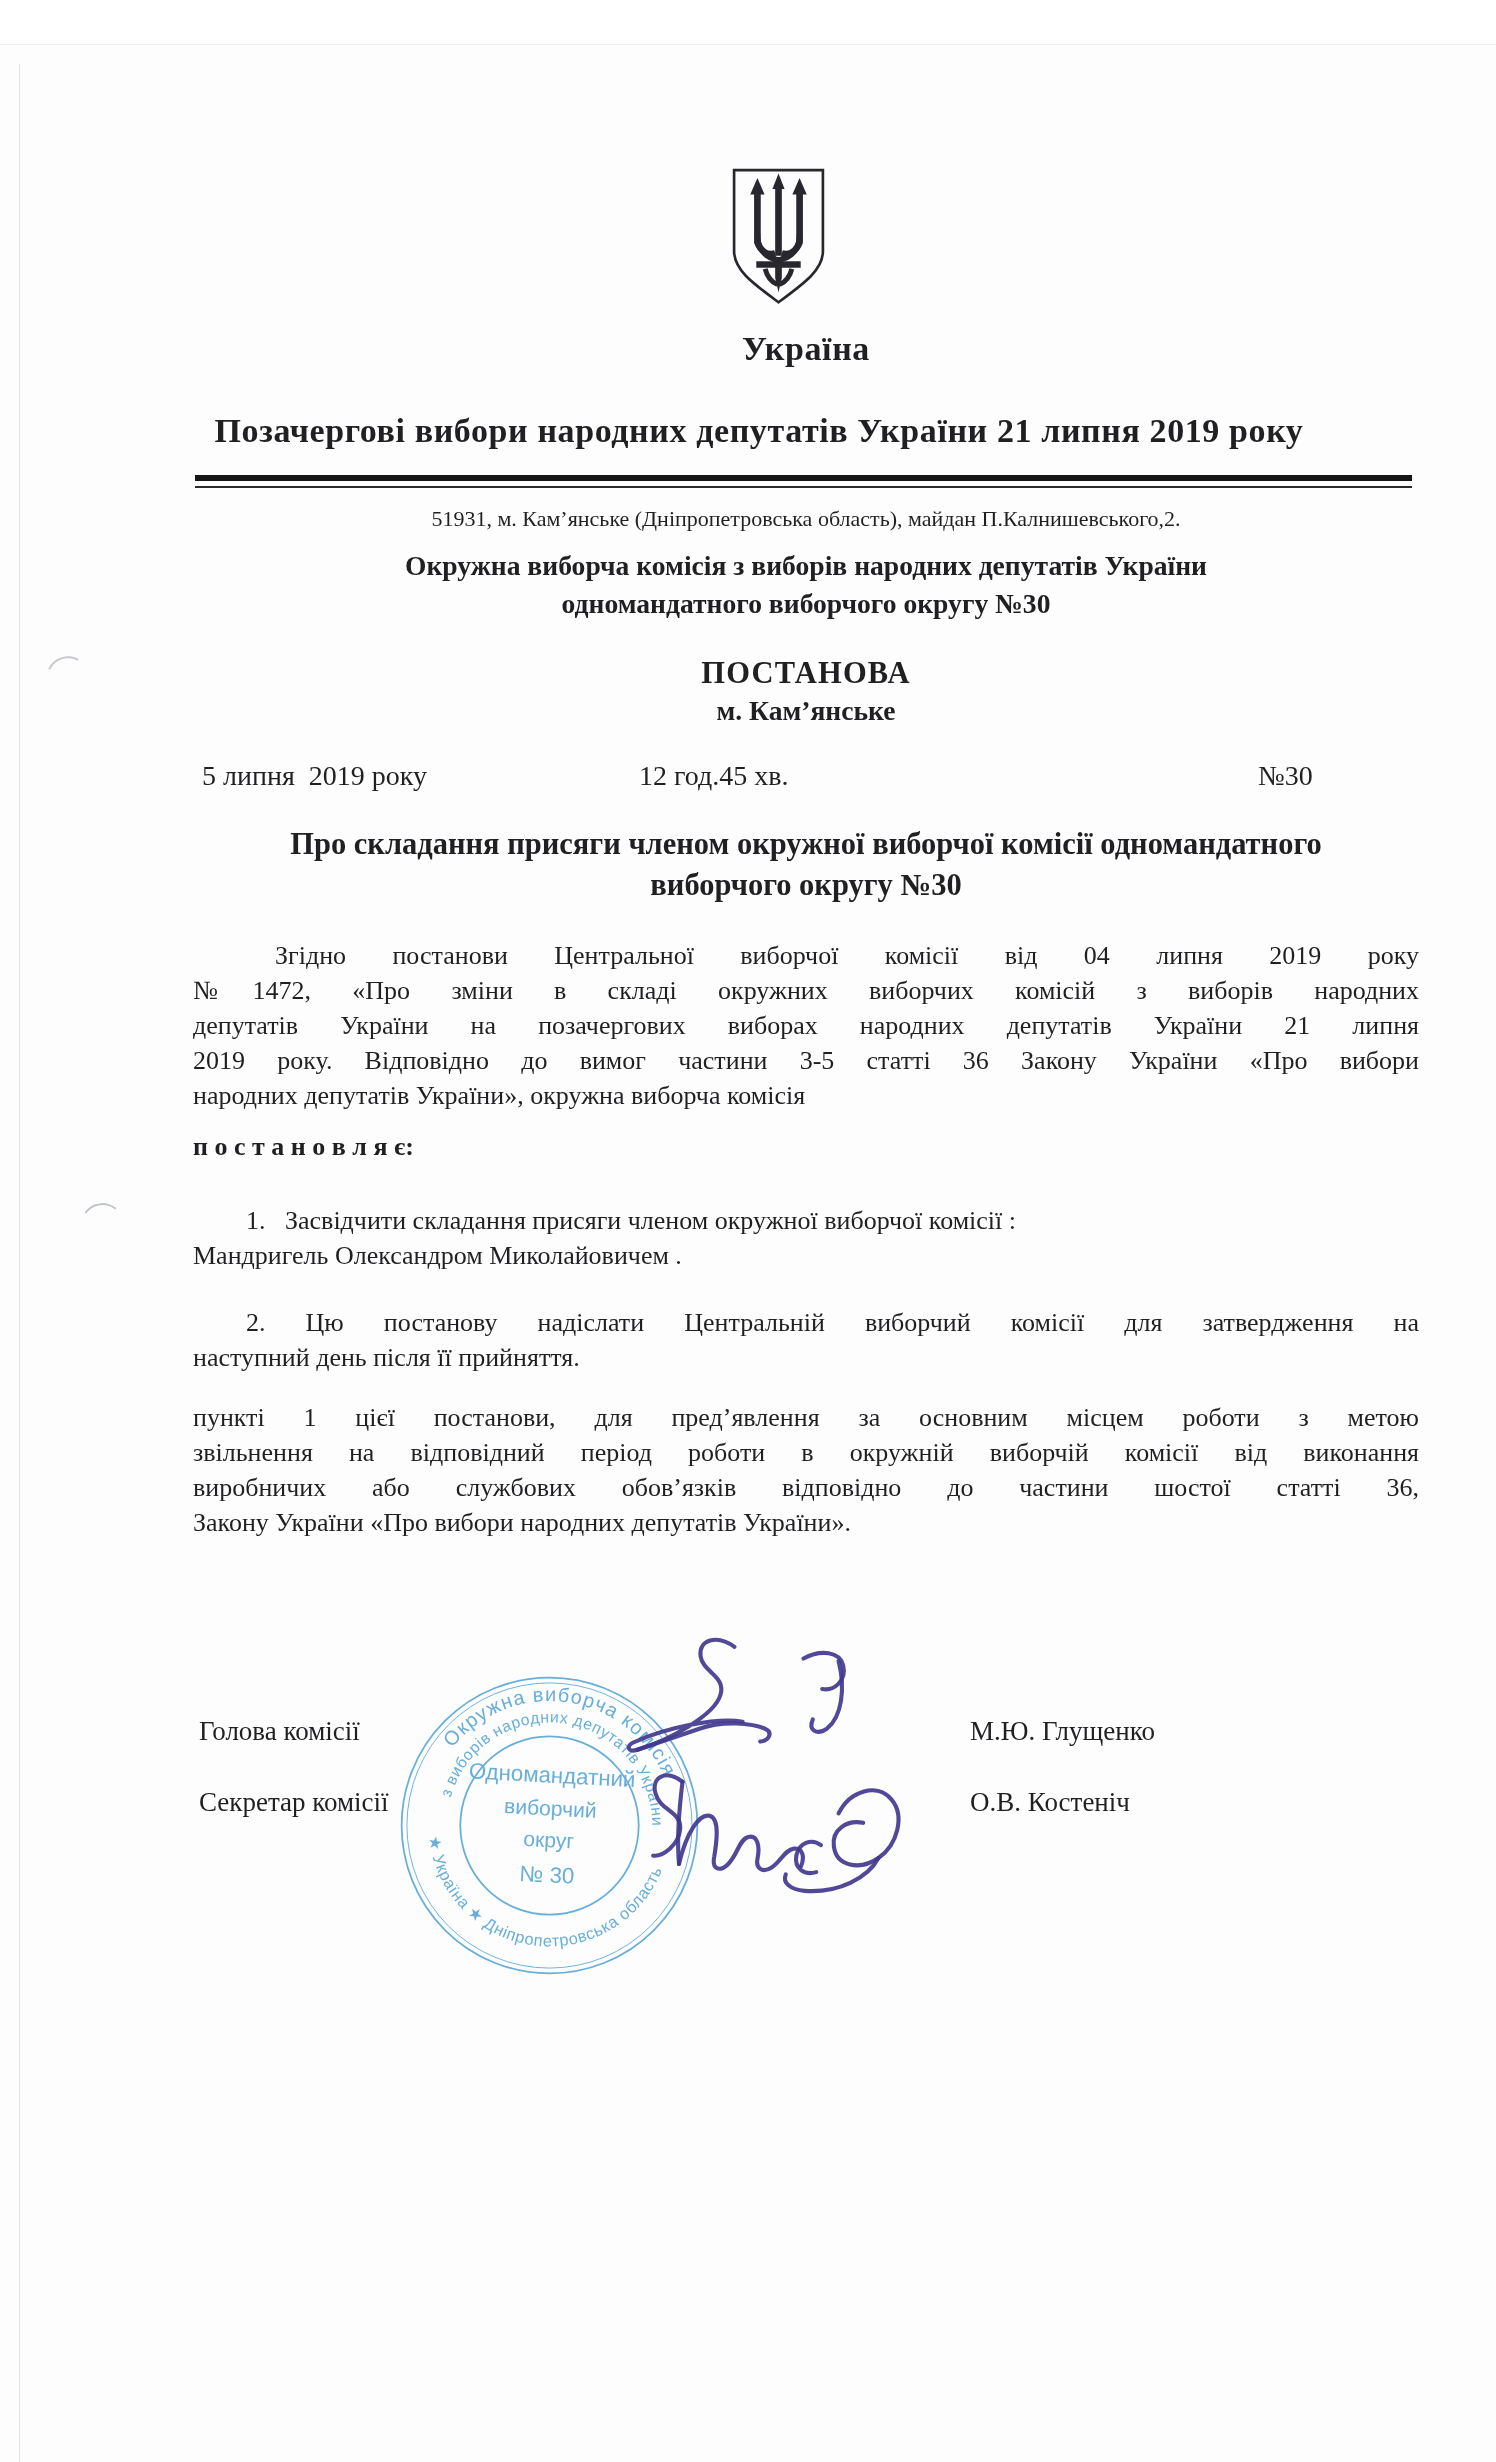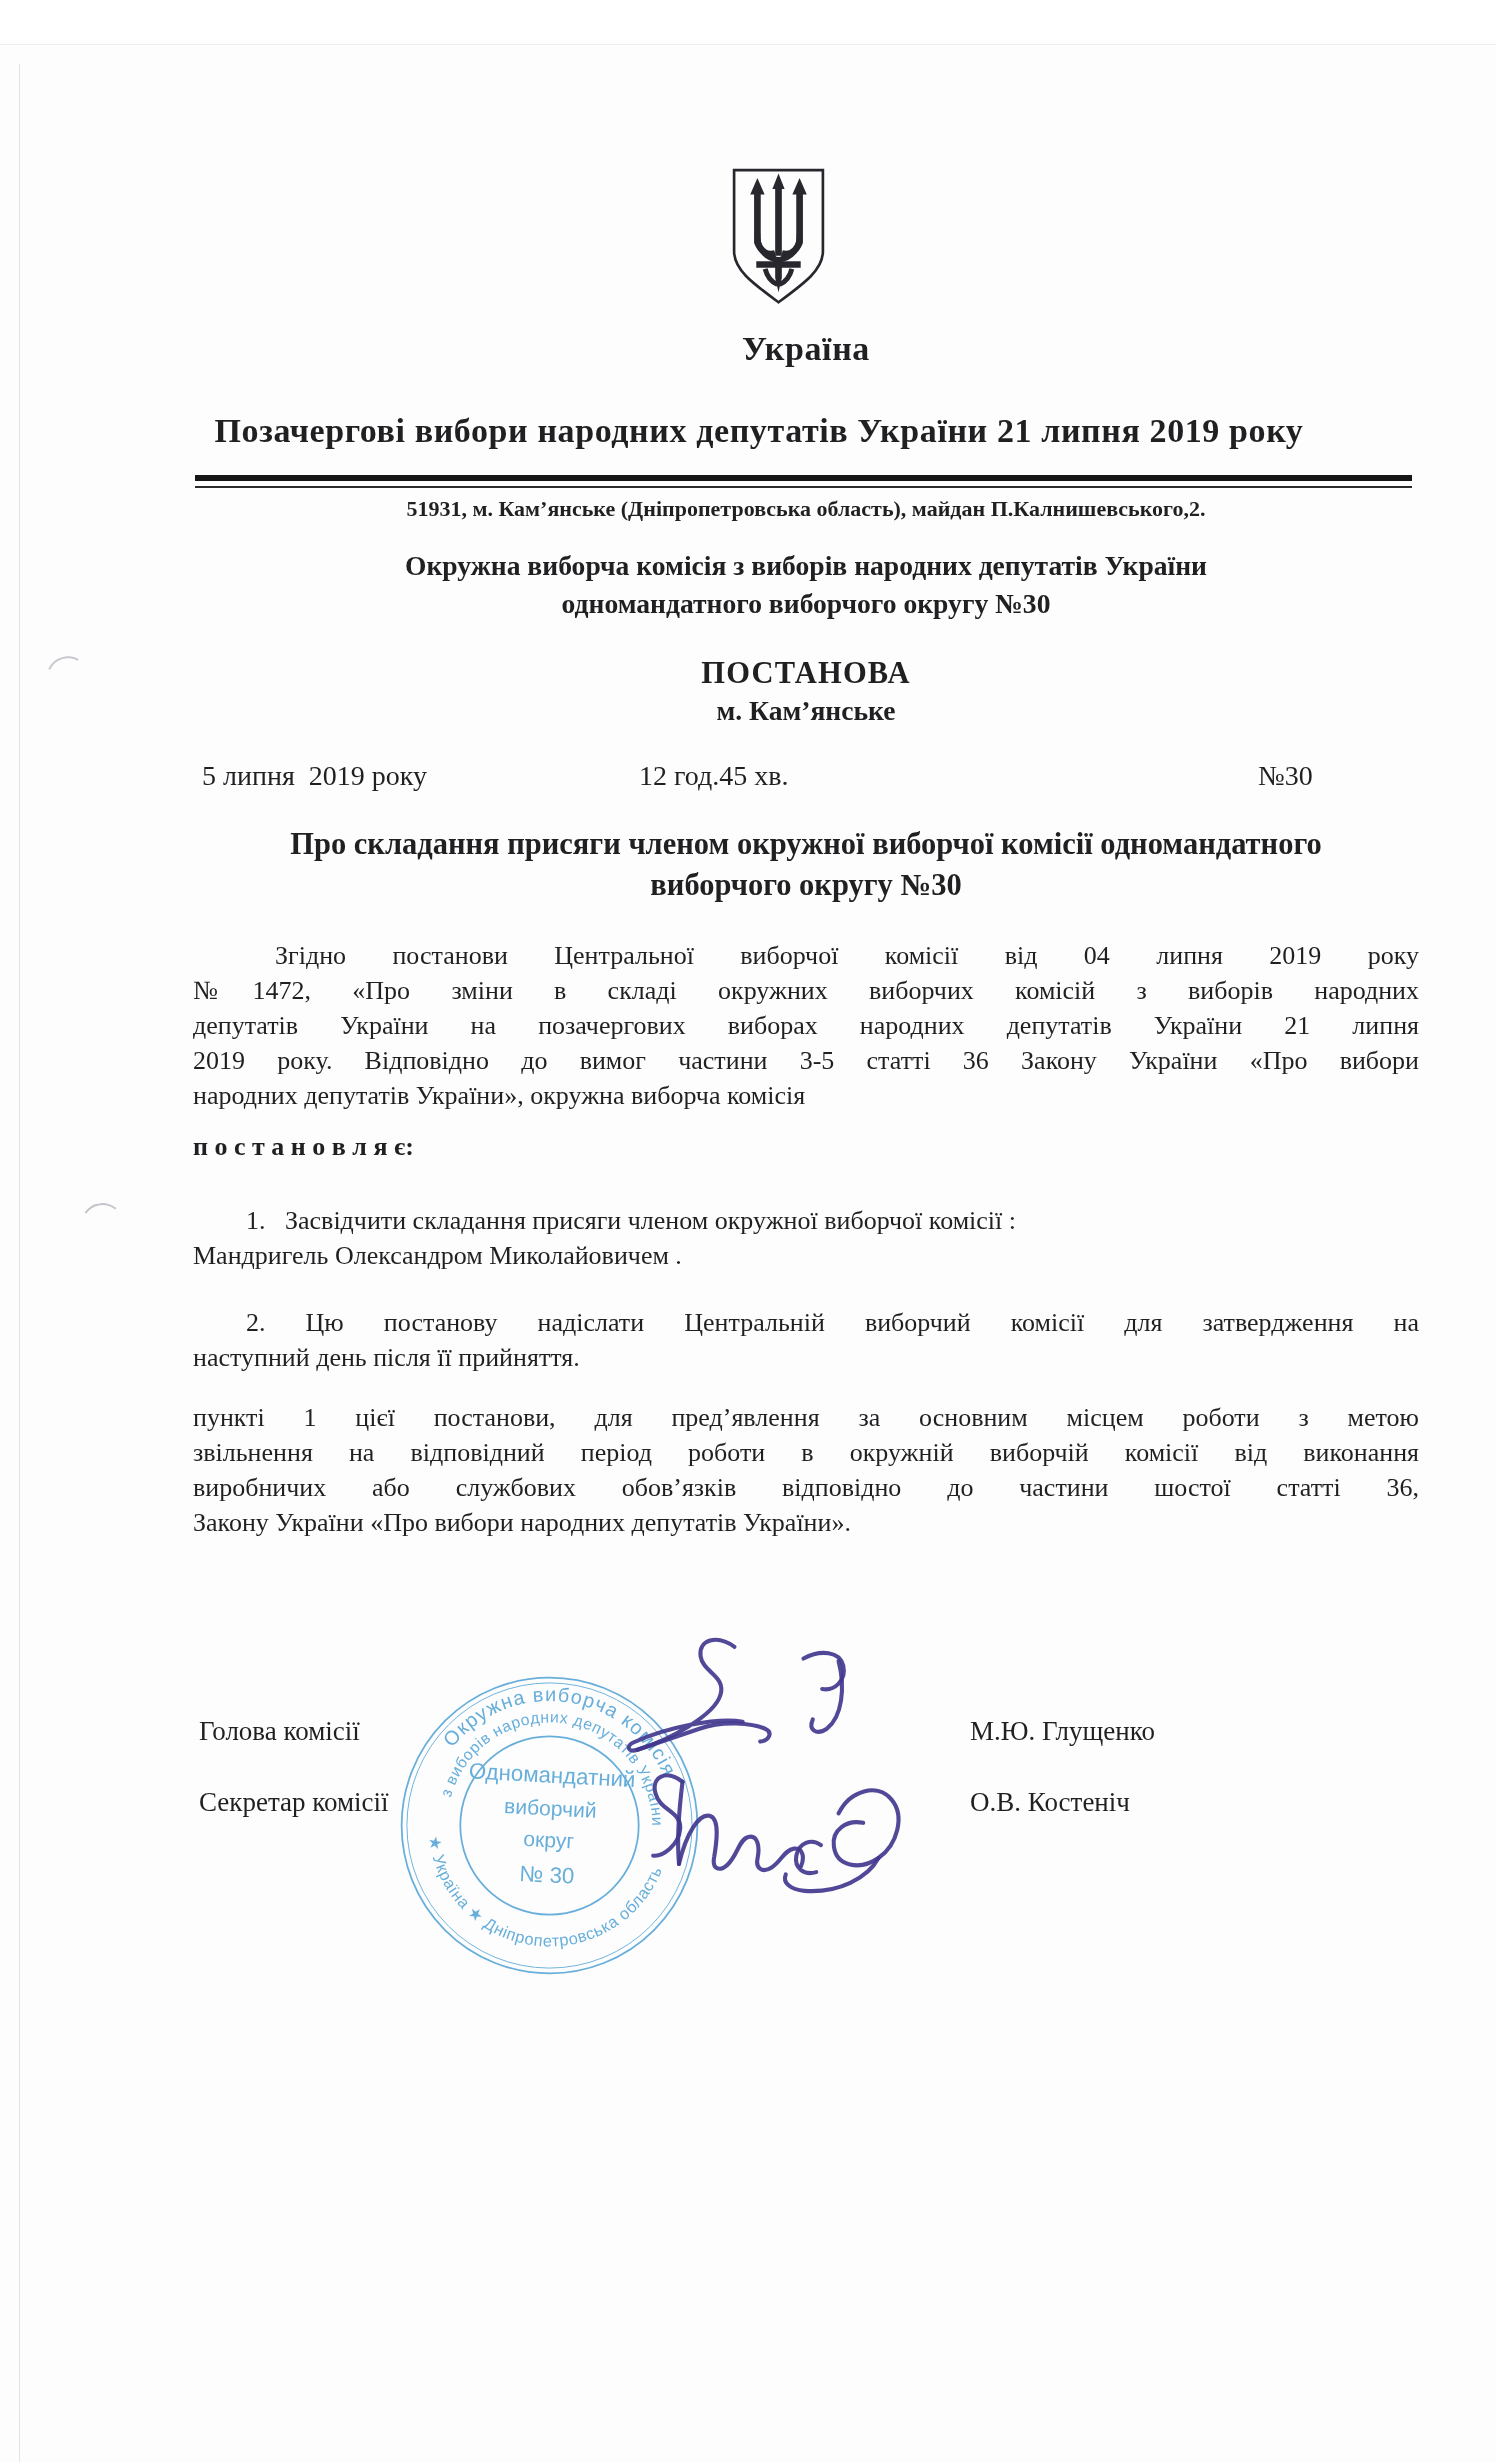--- a/index.html
+++ b/index.html
@@ -27,21 +27,21 @@
 
   .abs{position:absolute;}
   .content-center{left:193px;width:1226px;text-align:center;}
   .pre{white-space:pre-wrap;text-align:right;}
 
   .emblem{left:723px;top:124px;width:111px;height:150px;}
   .country{top:290px;font-size:34px;font-weight:bold;letter-spacing:0.6px;}
   .election-header{top:372px;font-size:34px;font-weight:bold;letter-spacing:0.6px;left:0;width:1496px;text-align:center;padding-left:11px;}
   .rule-thick{left:195px;top:435px;width:1217px;height:6.4px;background:var(--rule);}
   .rule-thin{left:195px;top:446px;width:1217px;height:2.3px;background:#2b2b2b;}
-  .address{top:456px;font-size:22px;font-weight:bold;}
+  .address{top:466px;font-size:22px;}
   .commission{top:507px;font-size:27.6px;font-weight:bold;line-height:38px;}
   .doc-type{top:616px;font-size:30.5px;font-weight:bold;letter-spacing:1.2px;}
   .doc-place{top:655px;font-size:27.6px;font-weight:bold;}
   .meta{top:720px;font-size:28px;}
   .meta-date{left:202px;}
   .meta-time{left:639px;}
   .meta-number{left:1258px;}
   .subject{top:784px;font-size:30.5px;font-weight:bold;line-height:41px;}
 
   .para{left:193px;width:1226px;font-size:26px;line-height:35px;}

